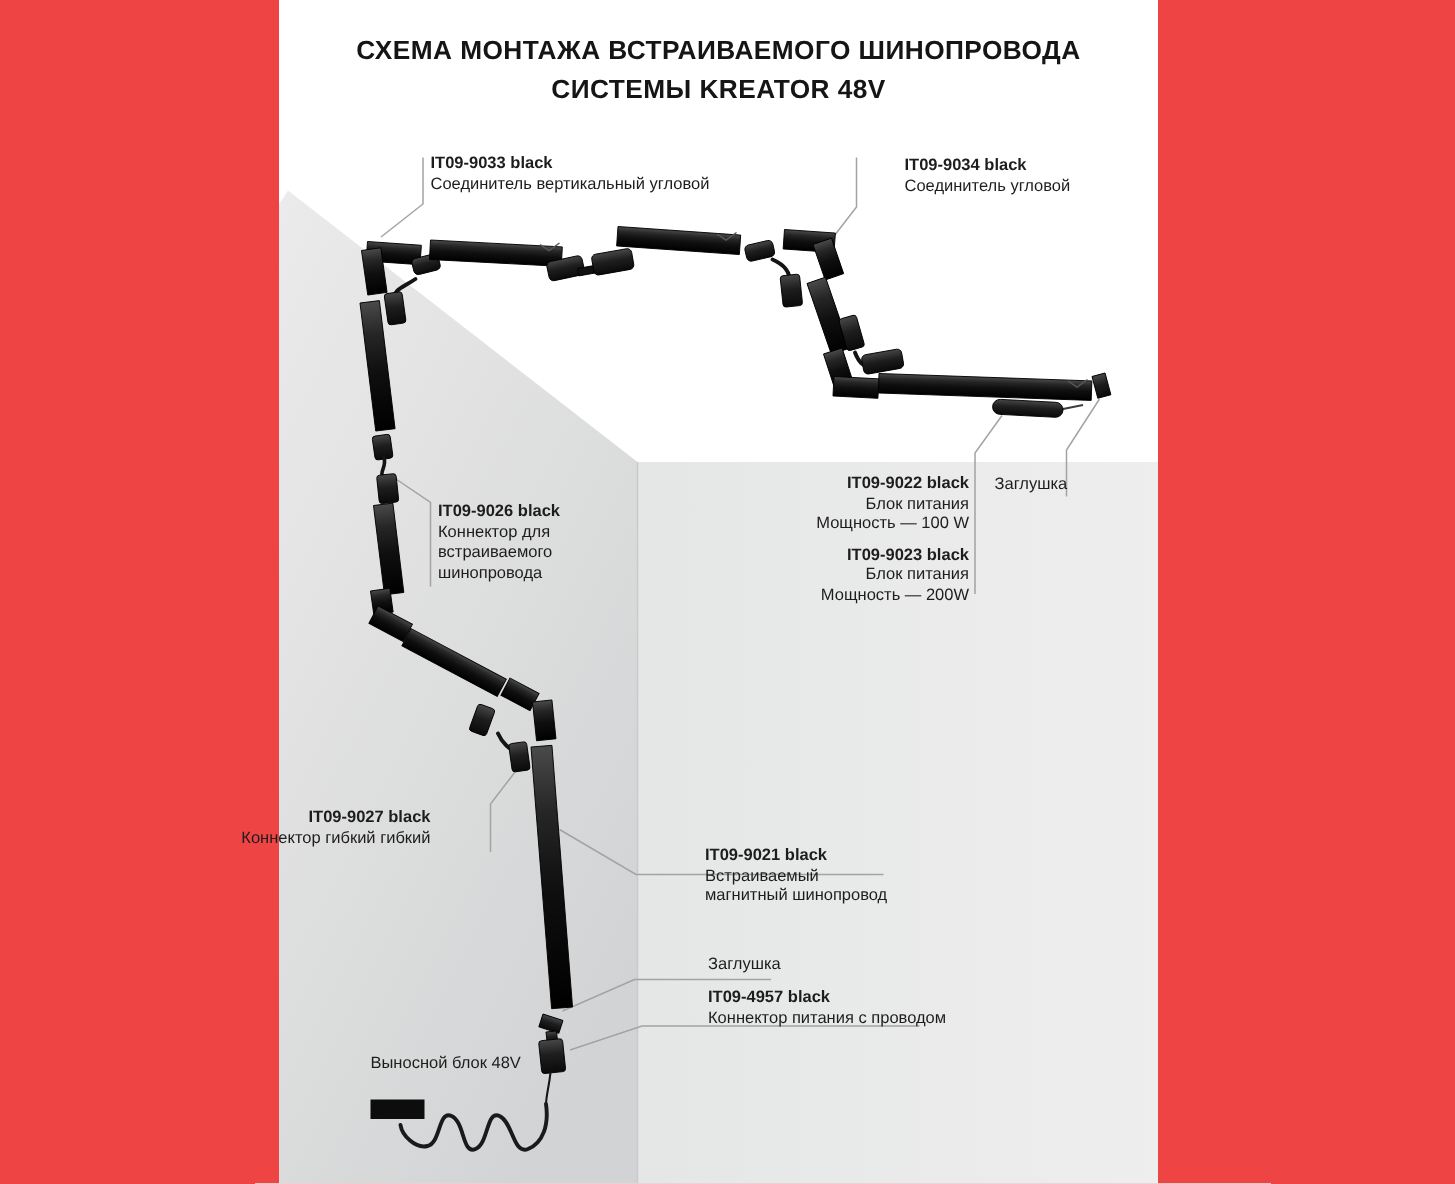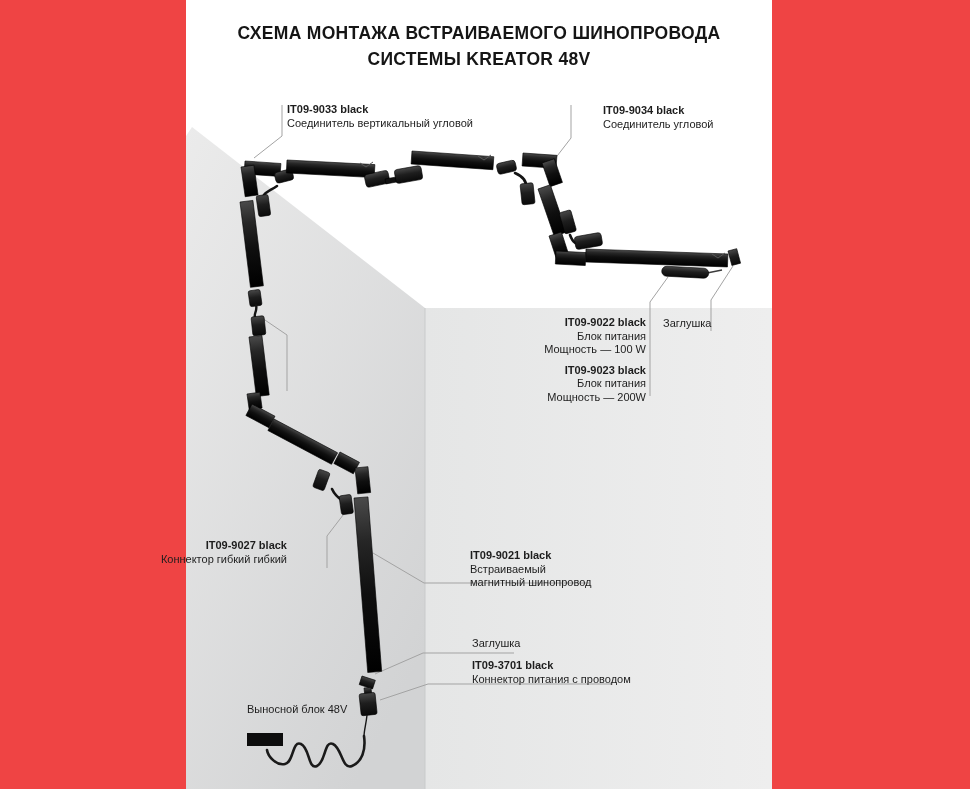--- a/index.html
+++ b/index.html
@@ -148,52 +148,58 @@
   <div class="lbl" style="left:287px;top:103px;">
     <span class="b">IT09-9033 black</span>
     <span>Соединитель вертикальный угловой</span>
   </div>
 
   <div class="lbl" style="left:603px;top:104px;">
     <span class="b">IT09-9034 black</span>
     <span>Соединитель угловой</span>
   </div>
 
+  <div class="lbl" style="left:292px;top:335px;">
+    <span class="b">IT09-9026 black</span>
+    <span>Коннектор для</span>
+    <span>встраиваемого</span>
+    <span>шинопровода</span>
+  </div>
 
   <div class="lbl right" style="right:324px;top:316px;text-align:right;">
     <span class="b">IT09-9022 black</span>
     <span>Блок питания</span>
     <span>Мощность — 100 W</span>
     <div class="gap"></div>
     <span class="b">IT09-9023 black</span>
     <span>Блок питания</span>
     <span>Мощность — 200W</span>
   </div>
 
   <div class="lbl" style="left:663px;top:317px;">
     <span>Заглушка</span>
   </div>
 
   <div class="lbl right" style="right:683px;top:539px;">
     <span class="b">IT09-9027 black</span>
     <span>Коннектор гибкий гибкий</span>
   </div>
 
-  <div class="lbl" style="left:470px;top:549px;">
+  <div class="lbl" style="left:470px;top:564px;">
     <span class="b">IT09-9021 black</span>
     <span>Встраиваемый</span>
     <span>магнитный шинопровод</span>
   </div>
 
   <div class="lbl" style="left:472px;top:637px;">
     <span>Заглушка</span>
   </div>
 
   <div class="lbl" style="left:472px;top:659px;">
-    <span class="b">IT09-3701 black</span>
+    <span class="b">IT09-4957 black</span>
     <span>Коннектор питания с проводом</span>
   </div>
 
   <div class="lbl" style="left:247px;top:703px;">
     <span>Выносной блок 48V</span>
   </div>
 
 </div>
 
 </body></html>

